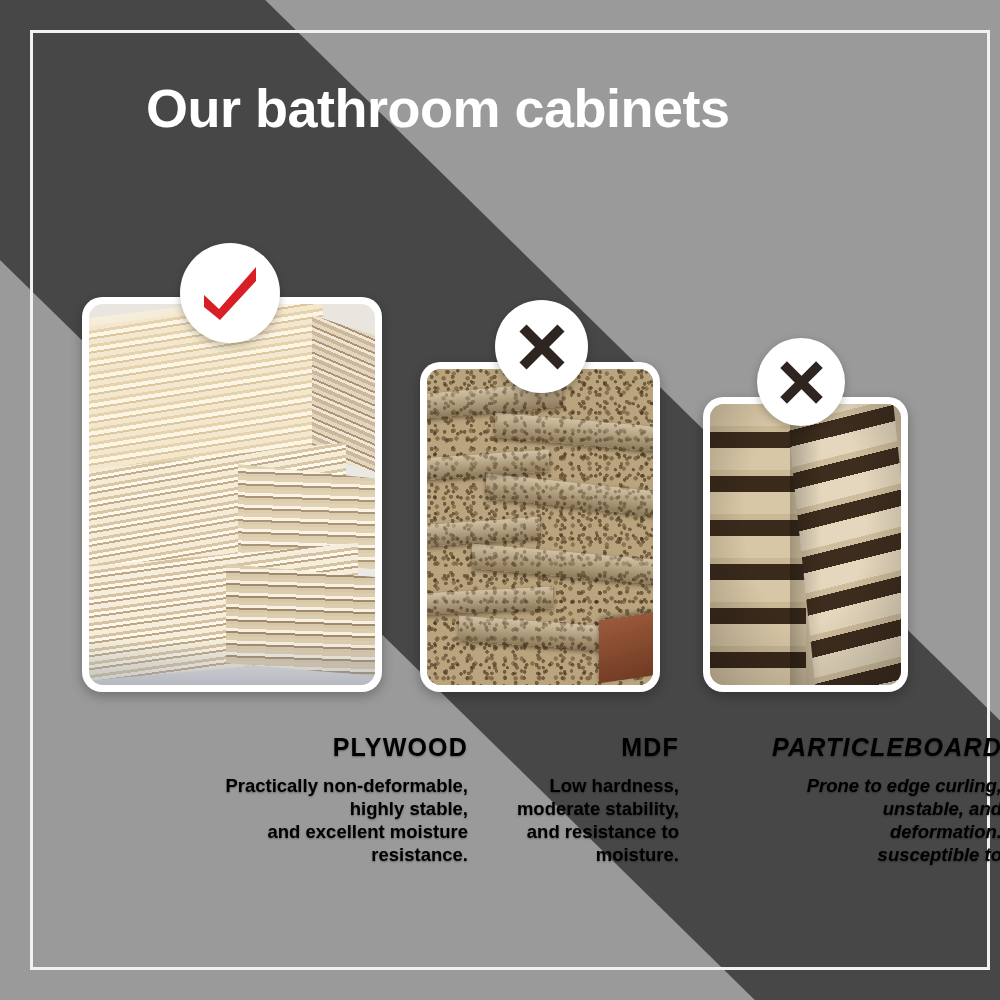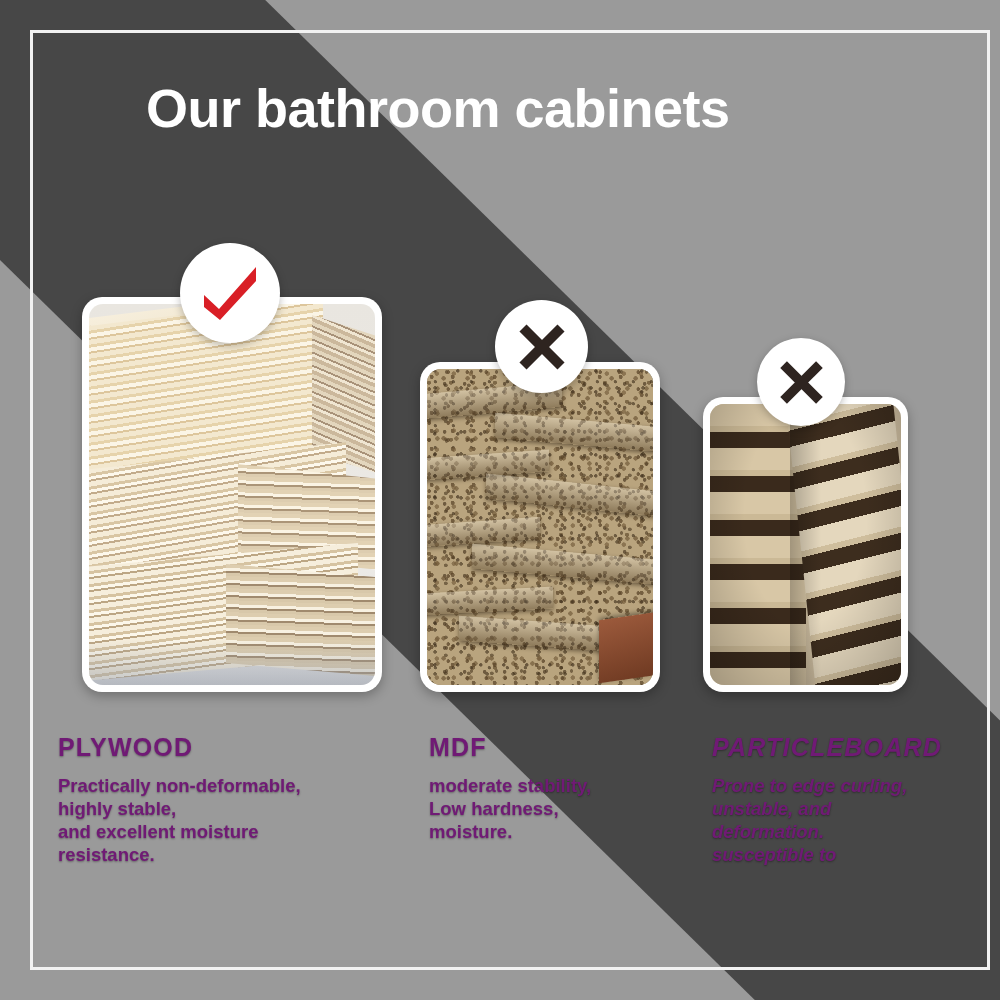--- a/index.html
+++ b/index.html
@@ -225,22 +225,22 @@
   }
   #badge-check{ left:180px; top:243px; width:100px; height:100px; }
   #badge-x-mdf{ left:495px; top:300px; width:93px; height:93px; }
   #badge-x-pb{  left:757px; top:338px; width:88px; height:88px; }
 
   .badge svg{display:block;}
 
   
   .caption{
     position:absolute;
-    text-align:left;
-    color:#701a75;
+    text-align:right;
+    color:#000000;
   }
   .caption .cap-title{
     font-size:25px;
     font-weight:bold;
     letter-spacing:1.2px;
     margin-bottom:12px;
     text-shadow:0 1px 2px rgba(0,0,0,.35);
   }
   .caption .cap-desc{
     font-size:18.5px;
@@ -344,22 +344,23 @@
       <span class="dline">Practically non-deformable,</span>
       <span class="dline">highly stable,</span>
       <span class="dline">and excellent moisture</span>
       <span class="dline">resistance.</span>
     </div>
   </div>
 
   <div class="caption" id="caption-mdf">
     <div class="cap-title">MDF</div>
     <div class="cap-desc">
+      <span class="dline">Low hardness,</span>
       <span class="dline">moderate stability,</span>
-      <span class="dline">Low hardness,</span>
+      <span class="dline">and resistance to</span>
       <span class="dline">moisture.</span>
     </div>
   </div>
 
   <div class="caption" id="caption-pb">
     <div class="cap-title">PARTICLEBOARD</div>
     <div class="cap-desc">
       <span class="dline">Prone to edge curling,</span>
       <span class="dline">unstable, and</span>
       <span class="dline">deformation.</span>

